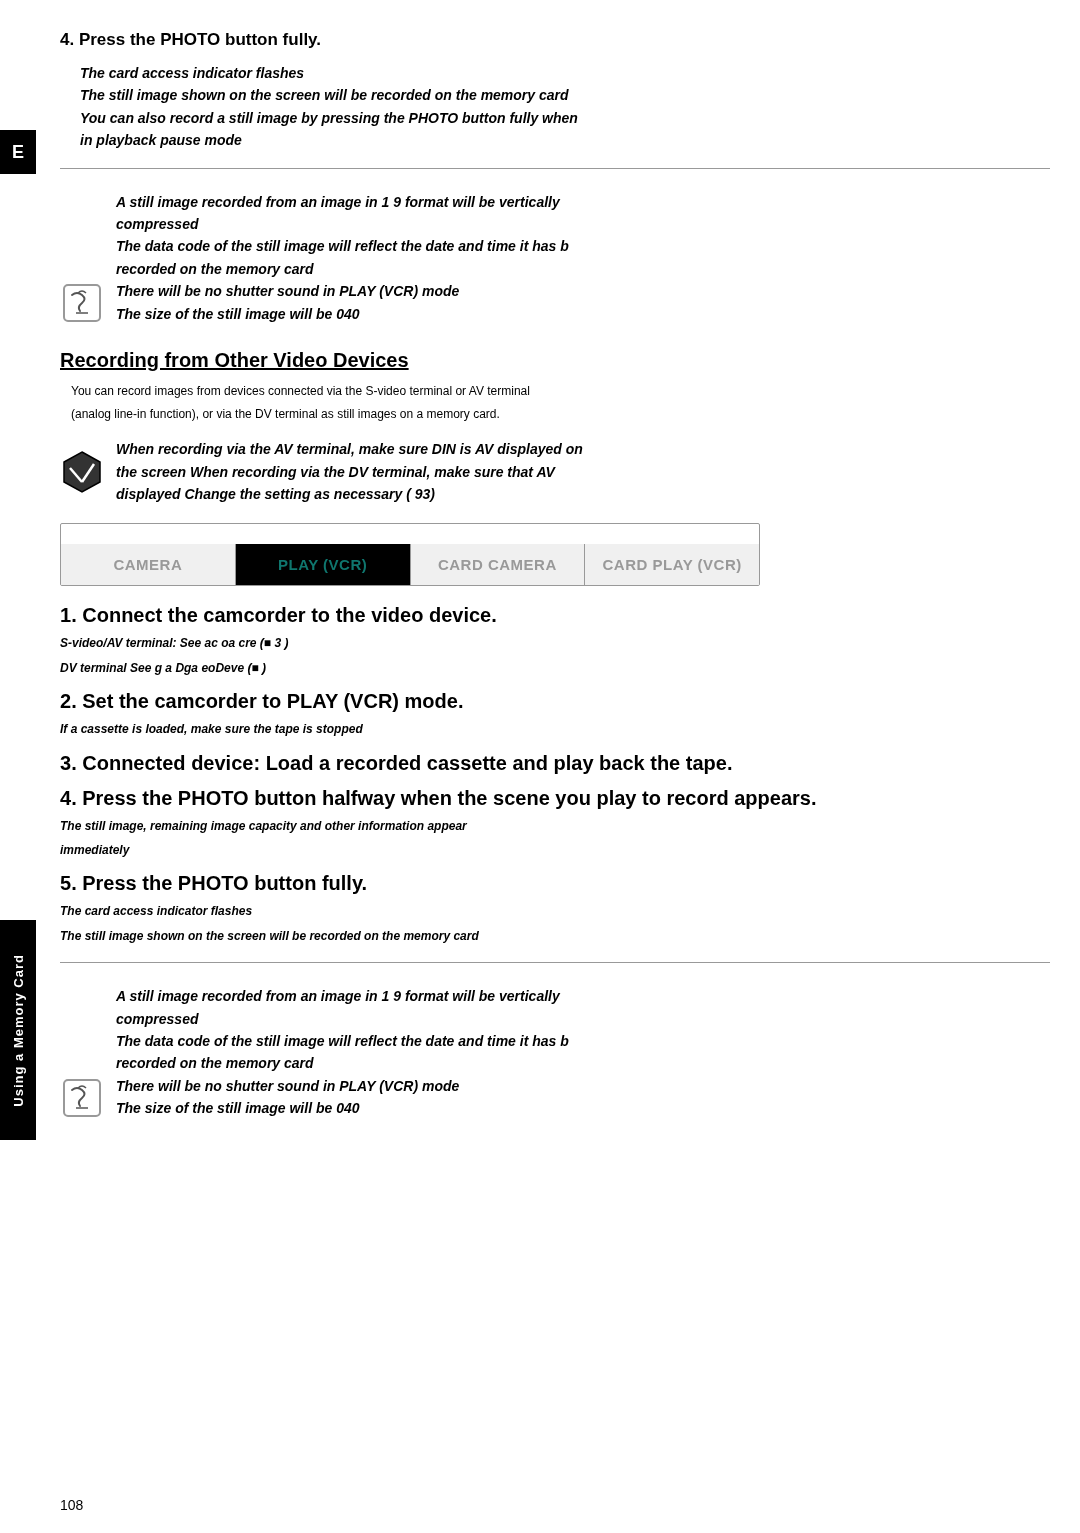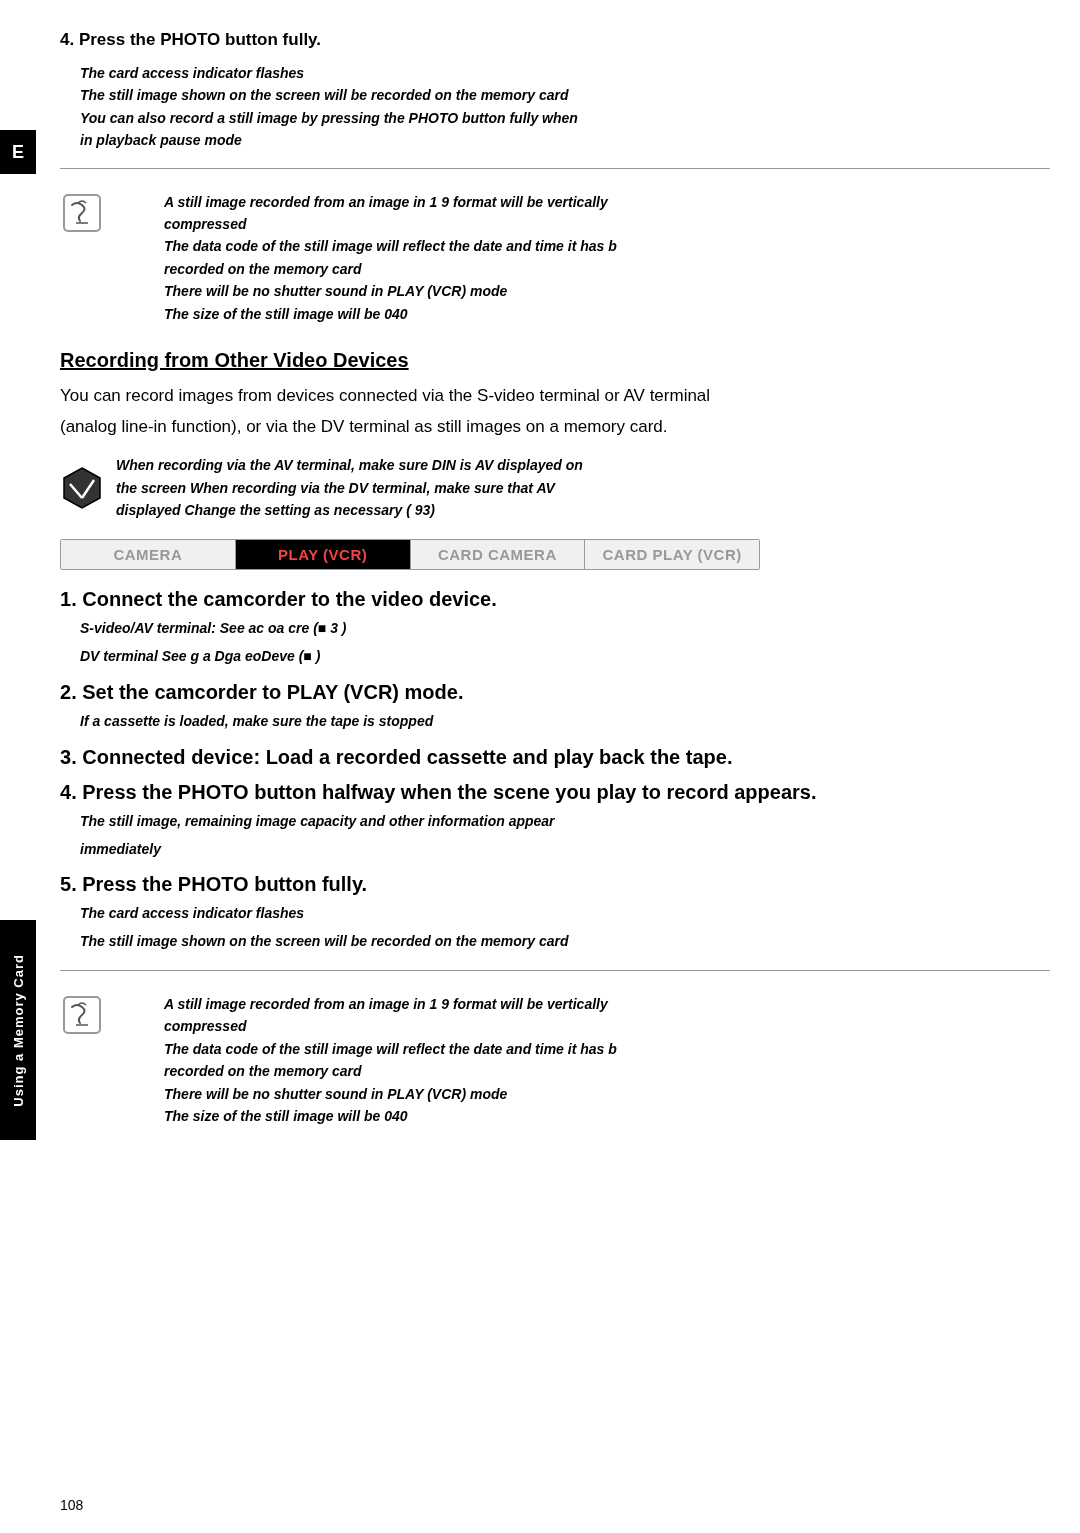--- a/index.html
+++ b/index.html
@@ -90,24 +90,23 @@
       margin-bottom: 12px;
     }
 
     .italic-bold {
       font-style: italic;
       font-weight: bold;
     }
 
     .note-block {
       display: flex;
-      align-items: flex-start;
+      align-items: flex-end;
       margin: 14px 0;
       padding: 6px 0;
-      gap: 48px;
     }
 
     .note-icon {
       width: 44px;
       min-width: 44px;
       height: 44px;
       margin-right: 12px;
       display: flex;
       align-items: center;
       justify-content: center;
@@ -132,23 +131,24 @@
     }
 
     .section-title {
       font-size: 20px;
       font-weight: bold;
       text-decoration: underline;
       margin: 18px 0 10px 0;
     }
 
     .body-text {
-      font-size: 17px;
+      font-size: 12px;
       line-height: 1.6;
       margin-bottom: 10px;
+      margin-left: 11px;
     }
 
     
     .hex-note-block {
       display: flex;
       align-items: center;
       margin: 14px 0;
     }
 
     .hex-icon {
@@ -166,50 +166,50 @@
       align-items: stretch;
       margin: 18px 0;
       border: 1px solid #999;
       border-radius: 2px;
       overflow: hidden;
       width: 700px;
     }
 
     .tab-item {
       flex: 1;
-      padding: 6px 14px;
+      padding: 12px 14px;
       text-align: center;
       font-size: 15px;
       font-weight: bold;
       color: #999;
       border-right: 1px solid #999;
       cursor: pointer;
       background: #f0f0f0;
       letter-spacing: 0.5px;
+      margin-top: 20px;
     }
 
     .tab-item:last-child {
       border-right: none;
     }
 
     .tab-item.active {
       background: #000;
-      color: #ef4444;
+      color: #0f766e;
     }
 
     
     .numbered-step {
       font-size: 20px;
       font-weight: bold;
       margin: 12px 0 6px 0;
     }
 
     .sub-step {
-      margin-left: 20px;
-      font-size: 14px;
+      font-size: 12px;
       line-height: 1.7;
     }
 
     .sub-step .italic-bold {
       display: block;
       margin: 4px 0;
     }
   </style>
 </head>
 <body>

